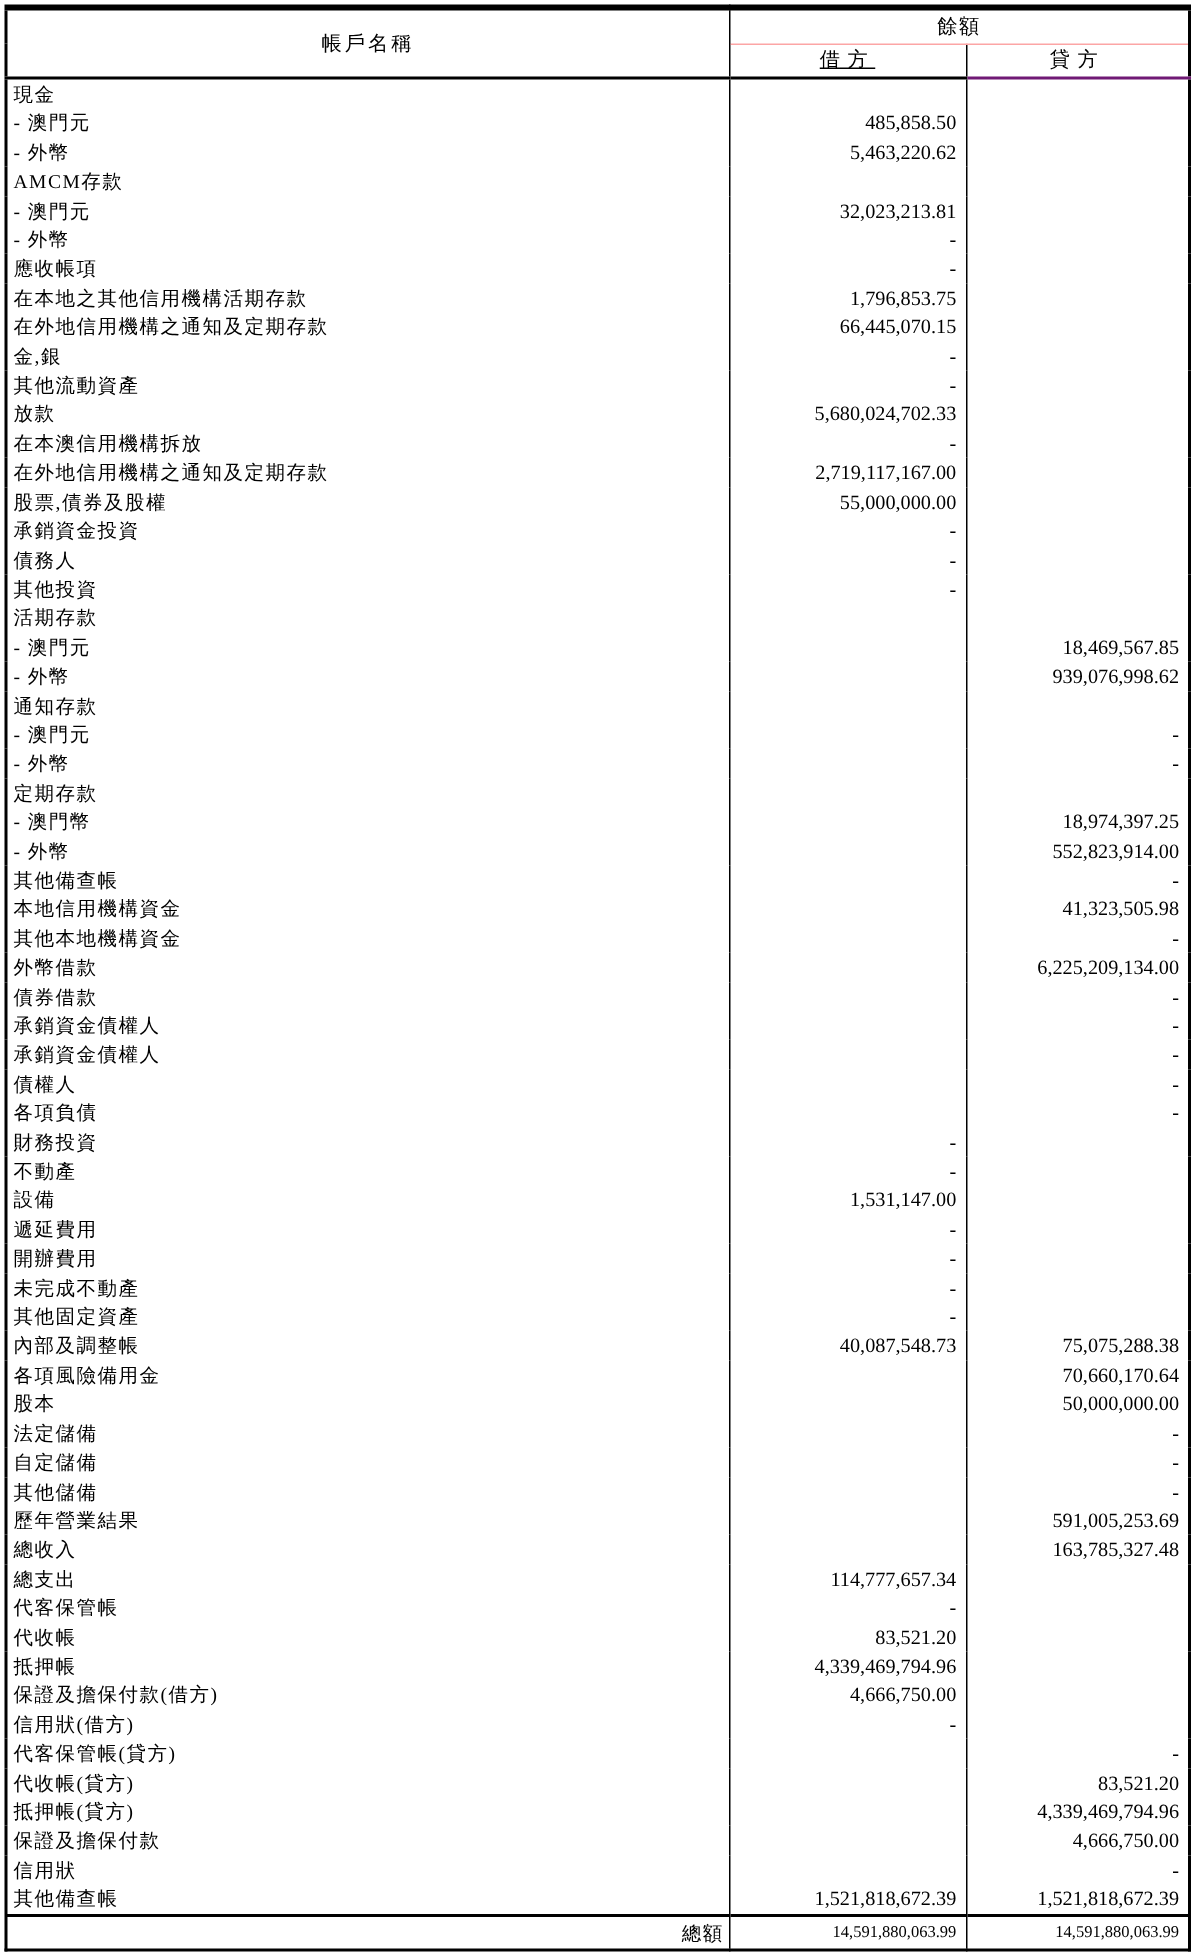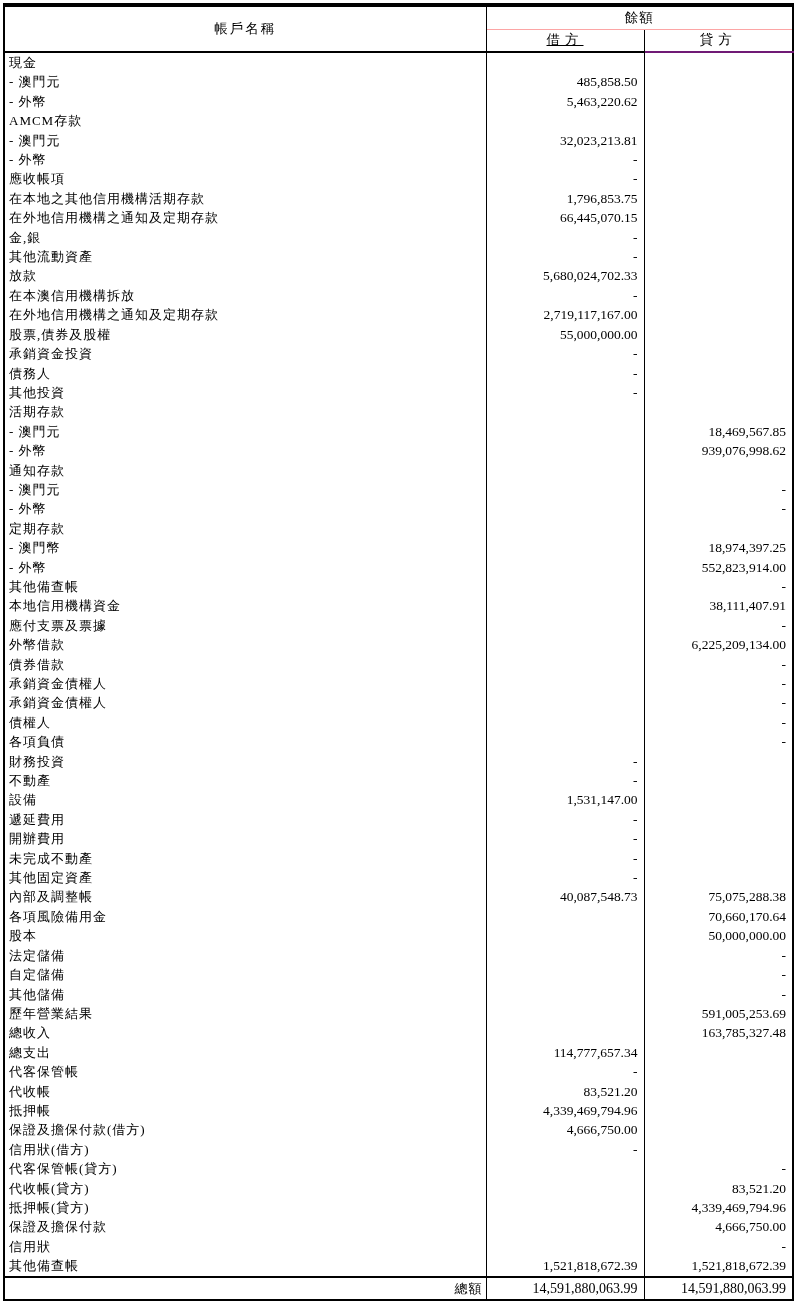--- a/index.html
+++ b/index.html
@@ -86,21 +86,21 @@
   tfoot td.total-label{
     text-align:right;
     padding-right:3px;
     border-right:1px solid #000;
     letter-spacing:1px;
     margin-left:32px;
   }
   tfoot td.num{
     text-align:right;
     padding-right:6px;
-    font-size:14px;
+    font-size:11px;
   }
   tfoot td.num.debit{border-right:1px solid #000;}
 
   .bottom-bar{
     height:4px;
     background:#000;
     margin-top:3px;
     width:789px;
   }
 </style>
@@ -261,24 +261,24 @@
           <td class="num credit">552,823,914.00</td>
         </tr>
         <tr>
           <td class="name">其他備查帳</td>
           <td class="num debit"></td>
           <td class="num credit">-</td>
         </tr>
         <tr>
           <td class="name">本地信用機構資金</td>
           <td class="num debit"></td>
-          <td class="num credit">38,111,407.91</td>
-        </tr>
-        <tr>
-          <td class="name">應付支票及票據</td>
+          <td class="num credit">41,323,505.98</td>
+        </tr>
+        <tr>
+          <td class="name">其他本地機構資金</td>
           <td class="num debit"></td>
           <td class="num credit">-</td>
         </tr>
         <tr>
           <td class="name">外幣借款</td>
           <td class="num debit"></td>
           <td class="num credit">6,225,209,134.00</td>
         </tr>
         <tr>
           <td class="name">債券借款</td>

